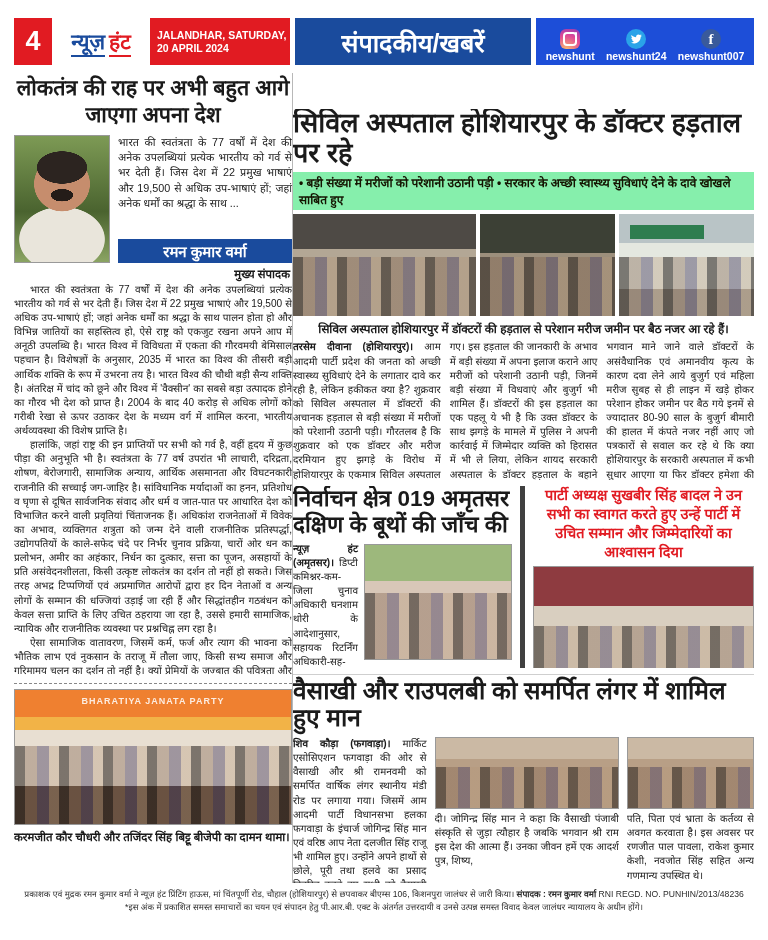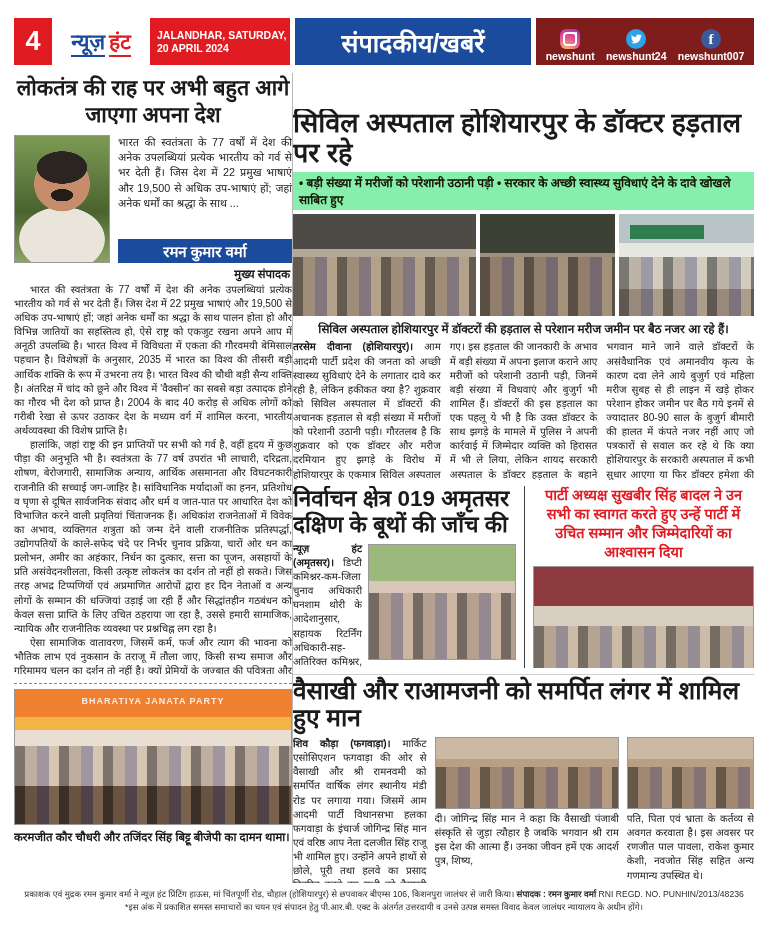--- a/index.html
+++ b/index.html
@@ -8,21 +8,21 @@
   .page{width:768px;height:940px;padding:18px 14px 6px;overflow:hidden;background:#fff;position:relative;}
 
   
   .masthead{display:flex;height:47px;gap:5px;align-items:stretch;}
   .pagenum{width:38px;background:#e11b22;color:#fff;font-weight:bold;font-size:27px;display:flex;align-items:center;justify-content:center;}
   .logo{width:88px;display:flex;align-items:center;justify-content:center;gap:4px;font-weight:bold;font-size:21px;}
   .logo .p1{color:#1a4b9d;border-bottom:2px solid #1a4b9d;}
   .logo .p2{color:#e11b22;border-bottom:2px solid #e11b22;}
   .datebox{width:140px;background:#e11b22;color:#fff;font-weight:bold;font-size:10.5px;line-height:1.2;display:flex;flex-direction:column;justify-content:center;padding-left:7px;}
   .sectionbox{flex:1;background:#1a4b9d;color:#fff;font-weight:bold;font-size:25px;display:flex;align-items:center;justify-content:center;}
-  .socialbox{width:218px;background:#7f1d1d;display:flex;align-items:flex-end;justify-content:space-around;padding:3px 4px;}
+  .socialbox{width:218px;background:#1d4ed8;display:flex;align-items:flex-end;justify-content:space-around;padding:3px 4px;}
   .social{display:flex;flex-direction:column;align-items:center;gap:1px;}
   .shandle{color:#fff;font-weight:bold;font-size:10.5px;}
   .sicon{width:20px;height:20px;border-radius:50%;display:flex;align-items:center;justify-content:center;position:relative;}
   .ig{border-radius:6px;background:radial-gradient(circle at 30% 110%,#fdc468,#df4996 60%,#8a3ab9);}
   .ig::before{content:"";width:10px;height:10px;border:2px solid #fff;border-radius:4px;}
   .ig::after{content:"";position:absolute;top:3px;right:3px;width:2.5px;height:2.5px;background:#fff;border-radius:50%;}
   .tw{background:#2aa3e8;}
   .tw svg{width:12px;height:12px;fill:#fff;}
   .fb{background:#3a5a9b;color:#fff;font-weight:bold;font-family:"Liberation Serif",serif;font-size:15px;}
   .fb::before{content:"f";}
@@ -73,21 +73,21 @@
   .hosp-photos{display:flex;gap:4px;height:102px;}
   .hosp-photos .photo{flex:1;}
   .hosp-photos .w{flex:1.35;}
   .hosp-caption{font-weight:bold;font-size:11.8px;text-align:center;margin:4px 0;}
   .hosp-cols{display:flex;gap:9px;height:140px;overflow:hidden;}
   .hosp-col{flex:1;font-size:10.1px;line-height:1.40;text-align:justify;}
   .byline{font-weight:bold;}
 
   
   .midrow{display:flex;gap:8px;margin-top:6px;height:314px;overflow:hidden;}
-  .elec{width:232px;flex:none;border-right:1px solid #404040;padding-right:8px;}
+  .elec{width:232px;flex:none;border-right:5px solid #404040;padding-right:8px;}
   .elec-headline{font-weight:bold;font-size:22.5px;line-height:1.12;margin:0 0 5px;}
   .elec-body{font-size:10.1px;line-height:1.40;text-align:justify;overflow:hidden;height:244px;}
   .elec-photo{float:right;width:148px;height:116px;margin:2px 0 3px 6px;border:1px solid #999;}
   .akali{flex:1;overflow:hidden;}
   .akali-headline{color:#e11b22;font-weight:bold;font-size:14.5px;line-height:1.3;text-align:center;margin:0 0 4px;}
   .akali-photo{width:100%;height:142px;border:1px solid #999;}
 
   
   .langar{margin-top:6px;border-top:1px solid #cfcfcf;padding-top:3px;}
   .langar-headline{font-weight:bold;font-size:24.5px;line-height:1.1;margin:0 0 5px;}
@@ -199,21 +199,21 @@
           </div>
         </section>
         <section class="akali">
           <h2 class="akali-headline">पार्टी अध्यक्ष सुखबीर सिंह बादल ने उन सभी का स्वागत करते हुए उन्हें पार्टी में उचित सम्मान और जिम्मेदारियों का आश्वासन दिया</h2>
           <div class="photo akali-photo ph-akali crowd"></div>
 
         </section>
       </div>
 
       <section class="langar">
-        <h2 class="langar-headline">वैसाखी और राआमजनी को समर्पित लंगर में शामिल हुए मान</h2>
+        <h2 class="langar-headline">वैसाखी और राउपलबी को समर्पित लंगर में शामिल हुए मान</h2>
         <div class="langar-row">
           <div class="langar-col1">
             <span class="byline">शिव कौड़ा (फगवाड़ा)।</span>
             <span>मार्किट एसोसिएशन फगवाड़ा की ओर से वैसाखी और श्री रामनवमी को समर्पित वार्षिक लंगर स्थानीय मंडी रोड पर लगाया गया। जिसमें आम आदमी पार्टी विधानसभा हलका फगवाड़ा के इंचार्ज जोगिन्द्र सिंह मान एवं वरिष्ठ आप नेता दलजीत सिंह राजू भी शामिल हुए। उन्होंने अपने हाथों से छोले, पूरी तथा हलवे का प्रसाद वितरित करते हुए सभी को वैसाखी और श्री रामनवमी की शुभकामनाएं</span>
           </div>
           <div class="langar-mid">
             <div class="photo ph-langar crowd"></div>
             <div class="langar-txt">दी। जोगिन्द्र सिंह मान ने कहा कि वैसाखी पंजाबी संस्कृति से जुड़ा त्यौहार है जबकि भगवान श्री राम इस देश की आत्मा हैं। उनका जीवन हमें एक आदर्श पुत्र, शिष्य,</div>
           </div>
           <div class="langar-right">

